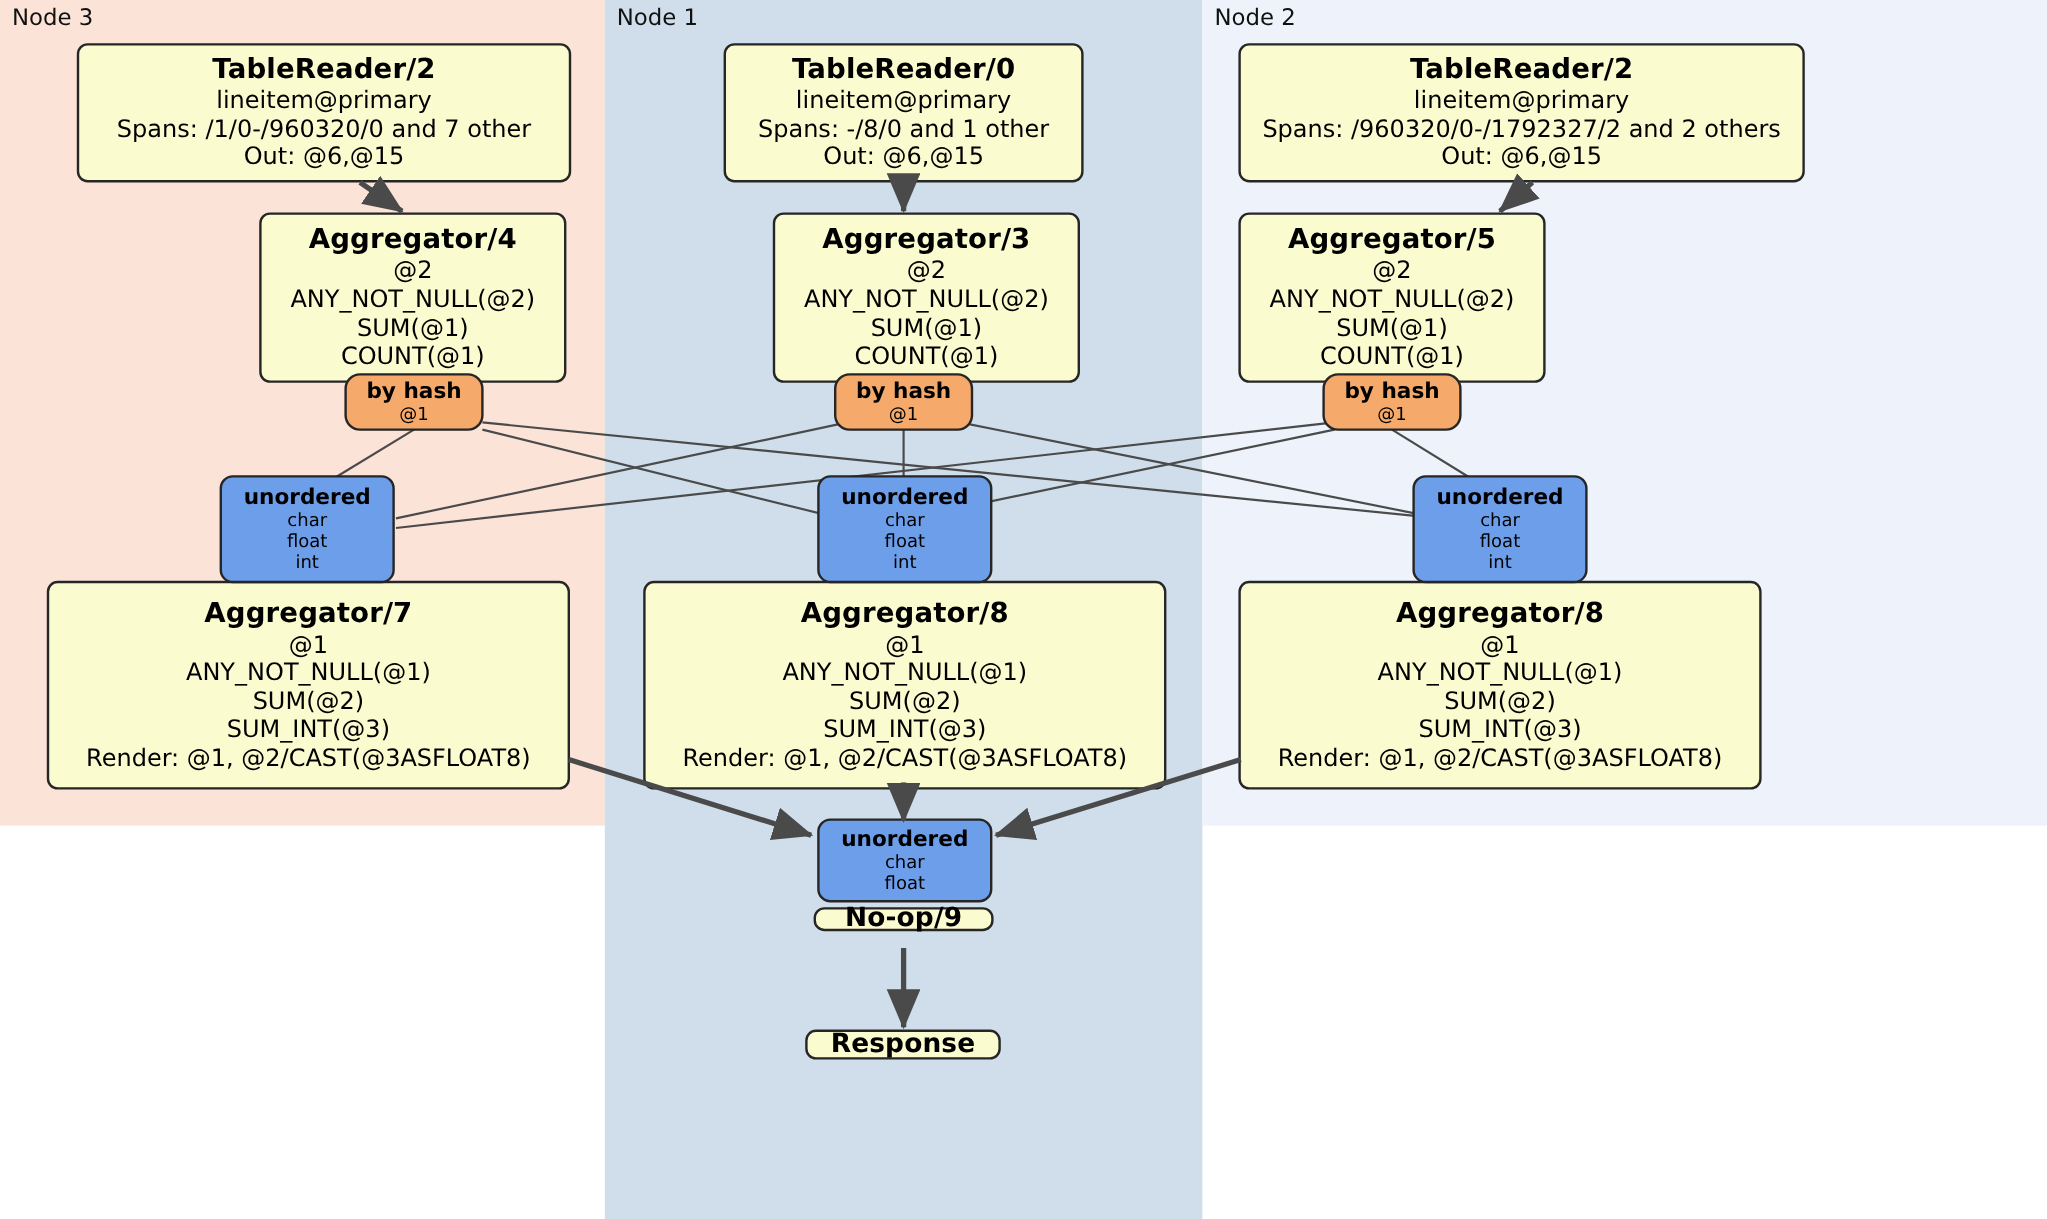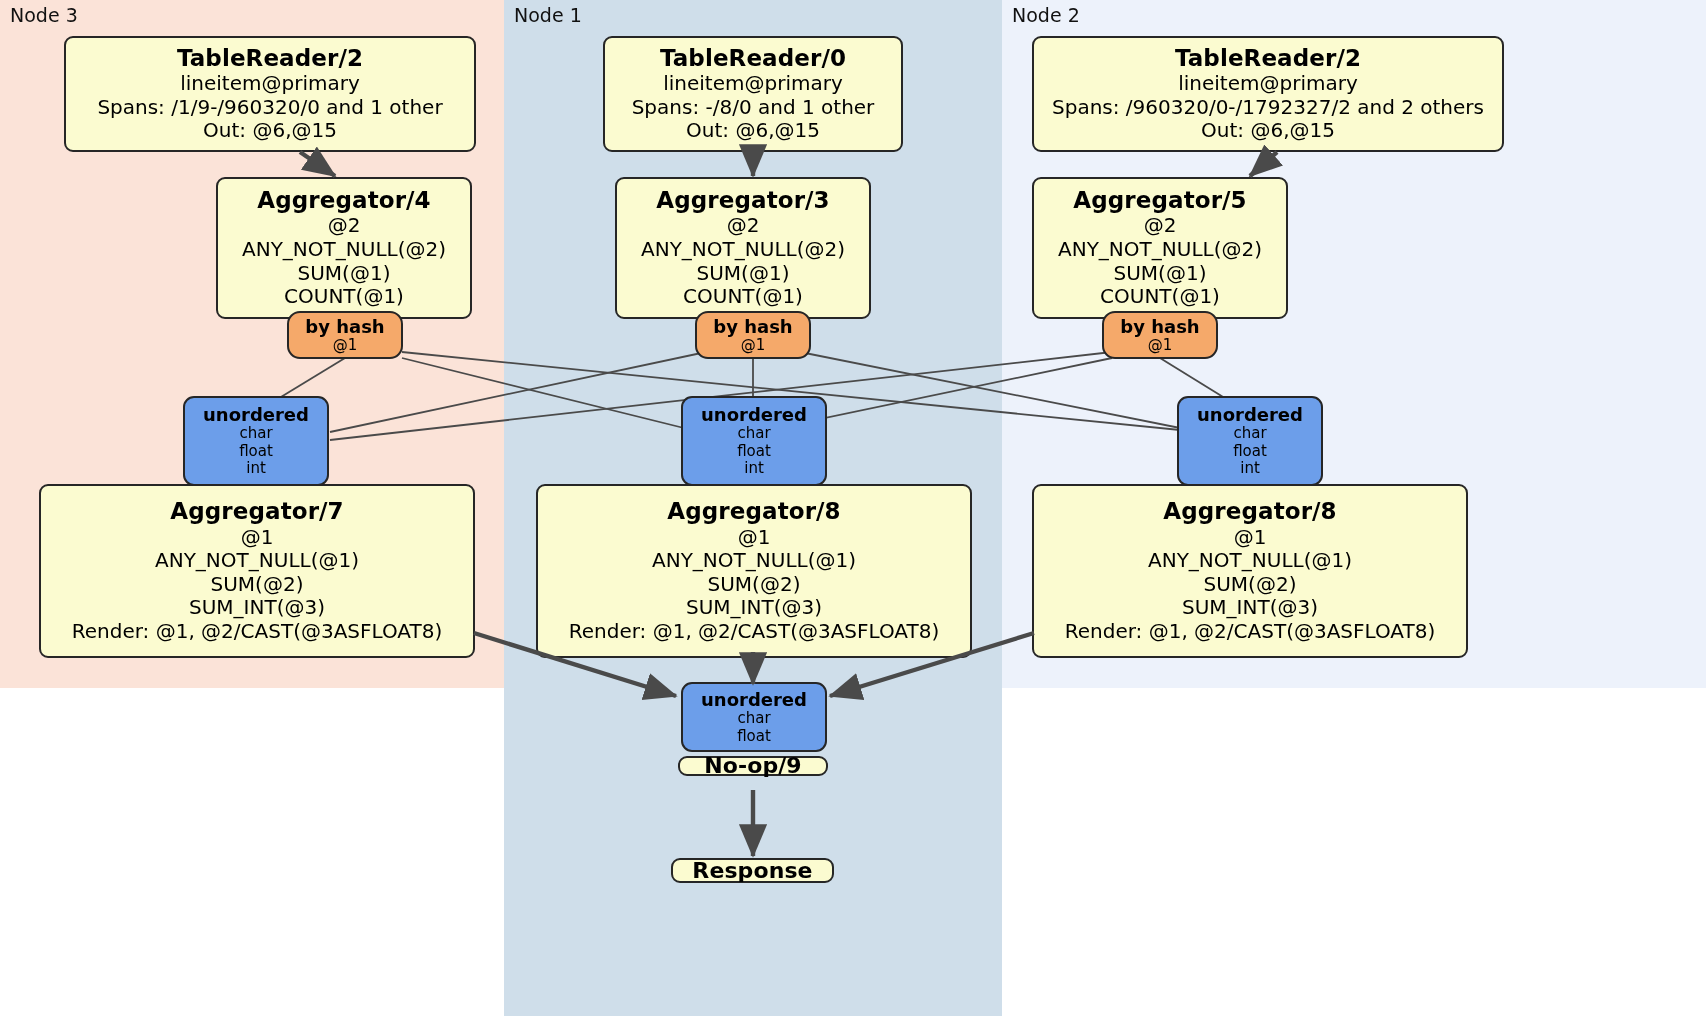--- a/index.html
+++ b/index.html
@@ -102,21 +102,21 @@
 
       <path d="M753,652 L753,684"></path>
 
       <path d="M753,790 L753,856"></path>
     </g>
   </svg>
 
   <div class="box proc z1" style="left:64px;top:36px;width:412px;height:116px;">
     <div class="ttl">TableReader/2</div>
     <div class="ln">lineitem@primary</div>
-    <div class="ln">Spans: /1/9-/960320/0 and 1 other</div>
+    <div class="ln">Spans: /1/0-/960320/0 and 7 other</div>
     <div class="ln">Out: @6,@15</div>
   </div>
 
   <div class="box proc z1" style="left:603px;top:36px;width:300px;height:116px;">
     <div class="ttl">TableReader/0</div>
     <div class="ln">lineitem@primary</div>
     <div class="ln">Spans: -/8/0 and 1 other</div>
     <div class="ln">Out: @6,@15</div>
   </div>
 
@@ -128,21 +128,21 @@
   </div>
 
   <div class="box proc z1" style="left:216px;top:177px;width:256px;height:142px;text-align:center;">
     <div class="ttl">Aggregator/4</div>
     <div class="ln">@2</div>
     <div class="ln">ANY_NOT_NULL(@2)</div>
     <div class="ln">SUM(@1)</div>
     <div class="ln">COUNT(@1)</div>
   </div>
 
-  <div class="box proc z1" style="left:615px;top:177px;width:256px;height:142px;">
+  <div class="box proc z1" style="left:644px;top:177px;width:256px;height:142px;">
     <div class="ttl">Aggregator/3</div>
     <div class="ln">@2</div>
     <div class="ln">ANY_NOT_NULL(@2)</div>
     <div class="ln">SUM(@1)</div>
     <div class="ln">COUNT(@1)</div>
   </div>
 
   <div class="box proc z1" style="left:1032px;top:177px;width:256px;height:142px;">
     <div class="ttl">Aggregator/5</div>
     <div class="ln">@2</div>

